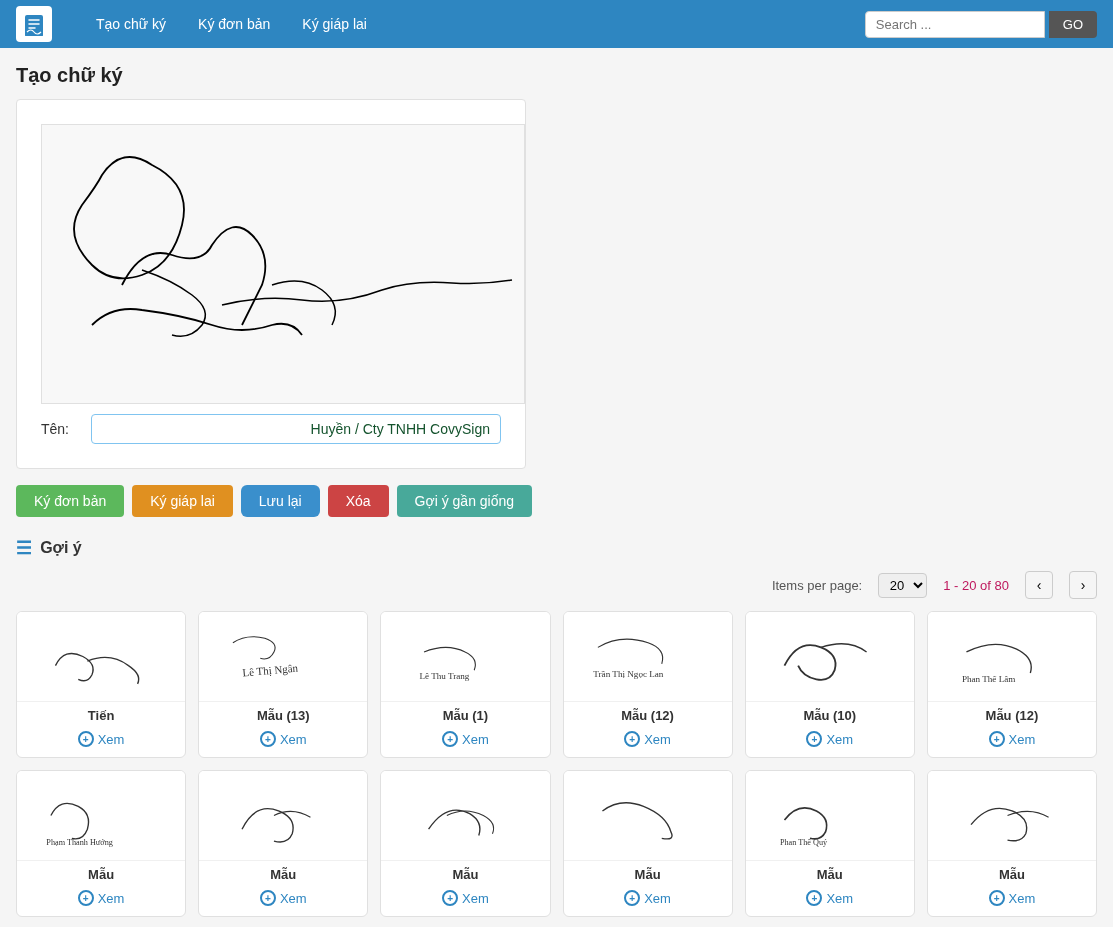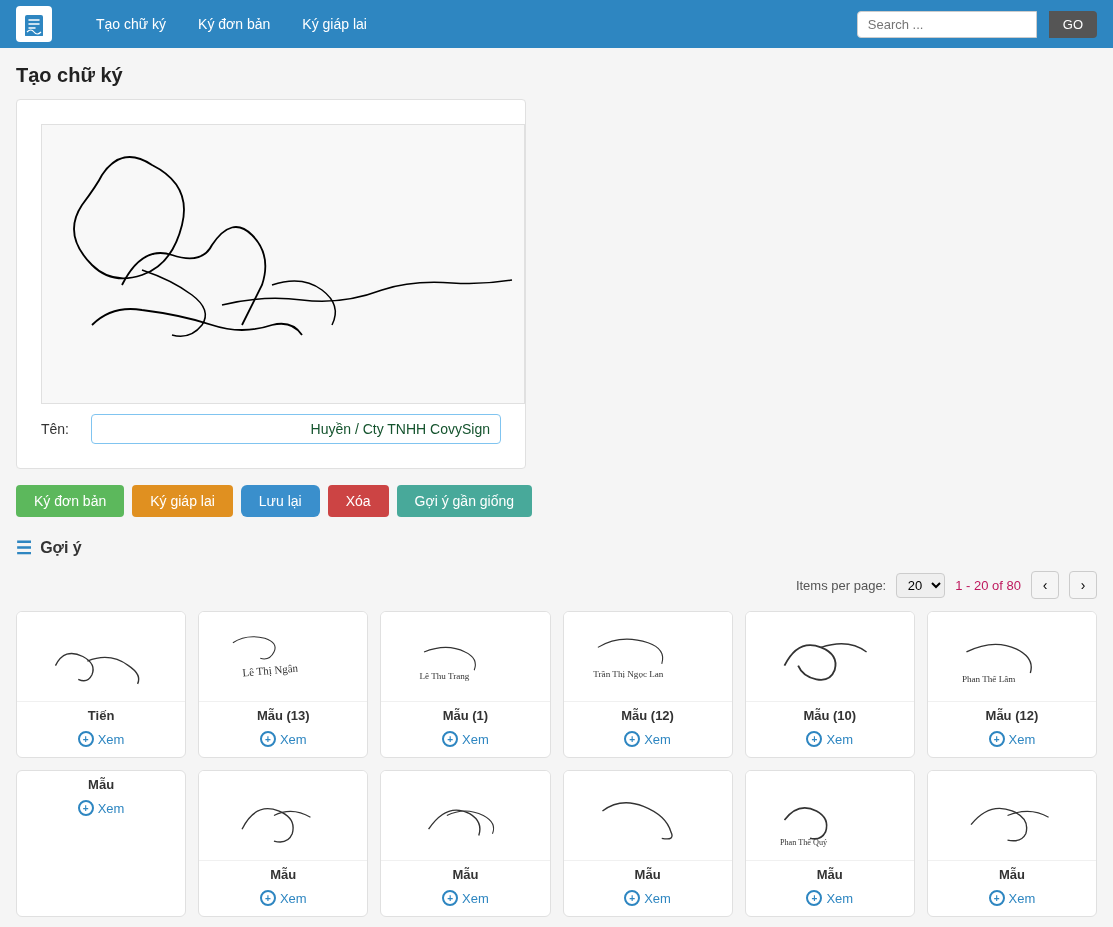--- a/index.html
+++ b/index.html
@@ -37,21 +37,21 @@
       color: white;
       padding: 6px 12px;
       border-radius: 4px;
       cursor: pointer;
       font-size: 14px;
       text-decoration: none;
     }
     .header-search {
       display: flex;
       align-items: center;
-      gap: 12px;
+      gap: 4px;
     }
     .search-input {
       padding: 5px 10px;
       border: 1px solid #ccc;
       border-radius: 4px 0 0 4px;
       font-size: 13px;
       width: 180px;
       outline: none;
     }
     .search-btn {
@@ -146,21 +146,21 @@
     .list-icon {
       font-size: 18px;
       color: #2e86c1;
     }
 
     
     .pagination-row {
       display: flex;
       align-items: center;
       justify-content: flex-end;
-      gap: 10px;
+      gap: 16px;
       margin-bottom: 12px;
     }
     .items-per-page-label { font-size: 13px; color: #555; }
     .items-per-page-select {
       padding: 3px 6px;
       border: 1px solid #ccc;
       border-radius: 4px;
       font-size: 13px;
       text-align: right;
     }
@@ -394,20 +394,26 @@
         </svg>
       </div>
       <div class="sig-card-name">Mẫu (12)</div>
       <div class="sig-card-view">
         <div class="view-icon">+</div>
         <span>Xem</span>
       </div>
     </div>
 
     <div class="sig-card">
+      <div class="sig-card-image">
+        <svg viewBox="0 0 140 80" xmlns="http://www.w3.org/2000/svg">
+          <path d="M15,40 Q25,20 45,30 Q60,38 55,55 Q50,68 38,65" stroke="#333" stroke-width="1.5" fill="none"></path>
+          <text x="10" y="72" font-family="cursive" font-size="9" fill="#333">Phạm Thanh Hướng</text>
+        </svg>
+      </div>
       <div class="sig-card-name">Mẫu</div>
       <div class="sig-card-view">
         <div class="view-icon">+</div>
         <span>Xem</span>
       </div>
     </div>
 
     <div class="sig-card">
       <div class="sig-card-image">
         <svg viewBox="0 0 140 80" xmlns="http://www.w3.org/2000/svg">

